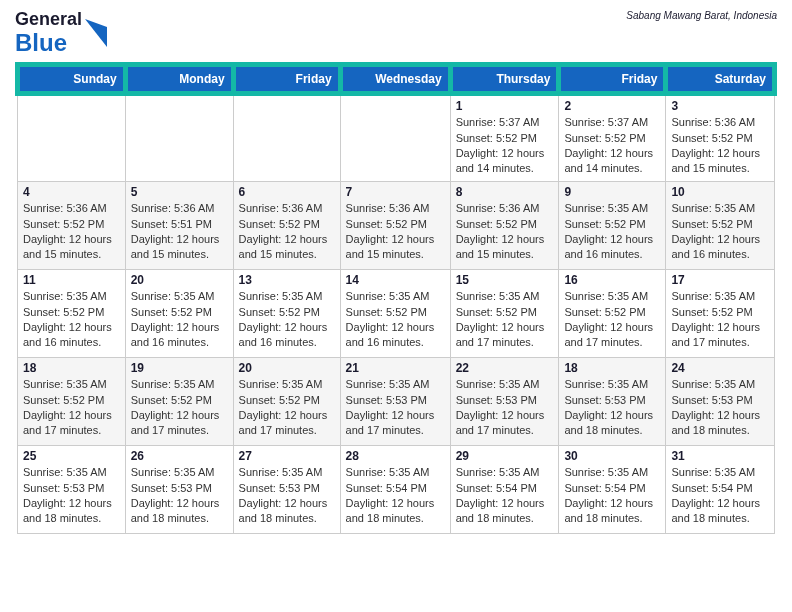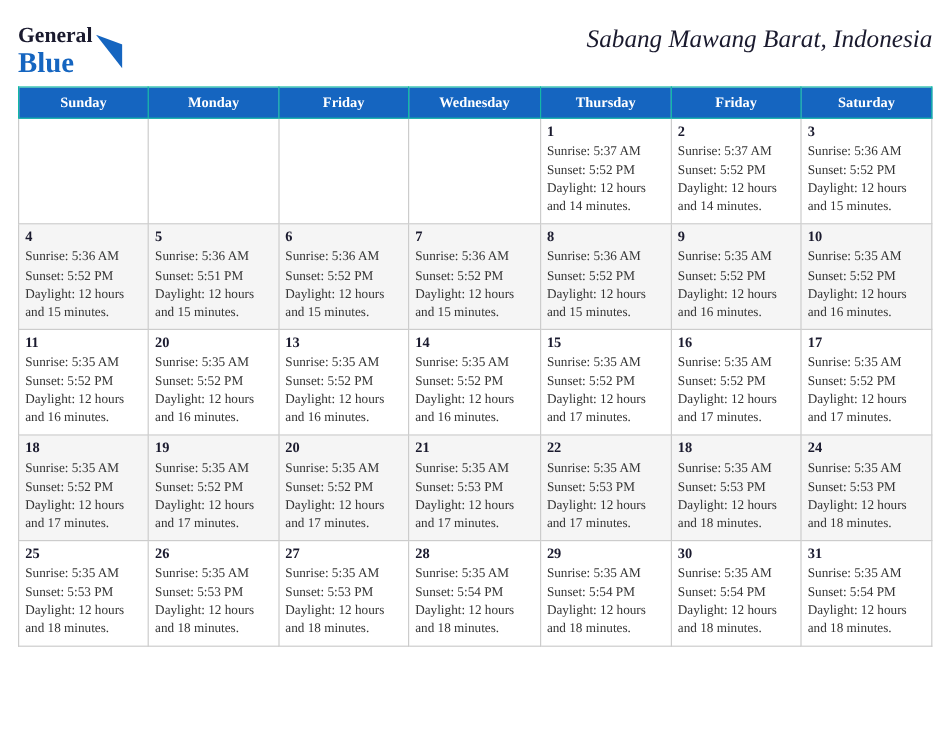--- a/index.html
+++ b/index.html
@@ -6,22 +6,21 @@
     body {
       width: 792px;
       height: 612px;
       font-family: Arial, sans-serif;
       background: #fff;
       overflow: hidden;
     }
     .page {
       width: 792px;
       height: 612px;
-      padding: 20px 15px;
-      font-family: Liberation Serif, serif;
+      padding: 10px 15px;
     }
     .header {
       display: flex;
       justify-content: space-between;
       align-items: flex-start;
       margin-bottom: 6px;
     }
     .logo-text {
       display: flex;
       flex-direction: column;
@@ -40,37 +39,37 @@
     .title-section {
       text-align: right;
     }
     .month-title {
       font-size: 36px;
       font-weight: bold;
       color: #1a1a2e;
       line-height: 1.1;
     }
     .location {
-      font-size: 21px;
+      font-size: 10px;
       color: #1a1a2e;
       font-style: italic;
     }
     .calendar {
       width: 100%;
       border-collapse: collapse;
       font-size: 10px;
     }
     .calendar th {
       background: #1565c0;
       color: #fff;
-      text-align: center;
+      text-align: right;
       padding: 5px 6px;
       font-size: 12px;
       font-weight: bold;
-      border: 1px solid #14b8a6;
+      border: 5px solid #14b8a6;
     }
     .calendar td {
       border: 1px solid #ccc;
       vertical-align: top;
       padding: 3px 5px;
       width: 113px;
       height: 88px;
       background: #fff;
     }
     .calendar tr:nth-child(even) td {

